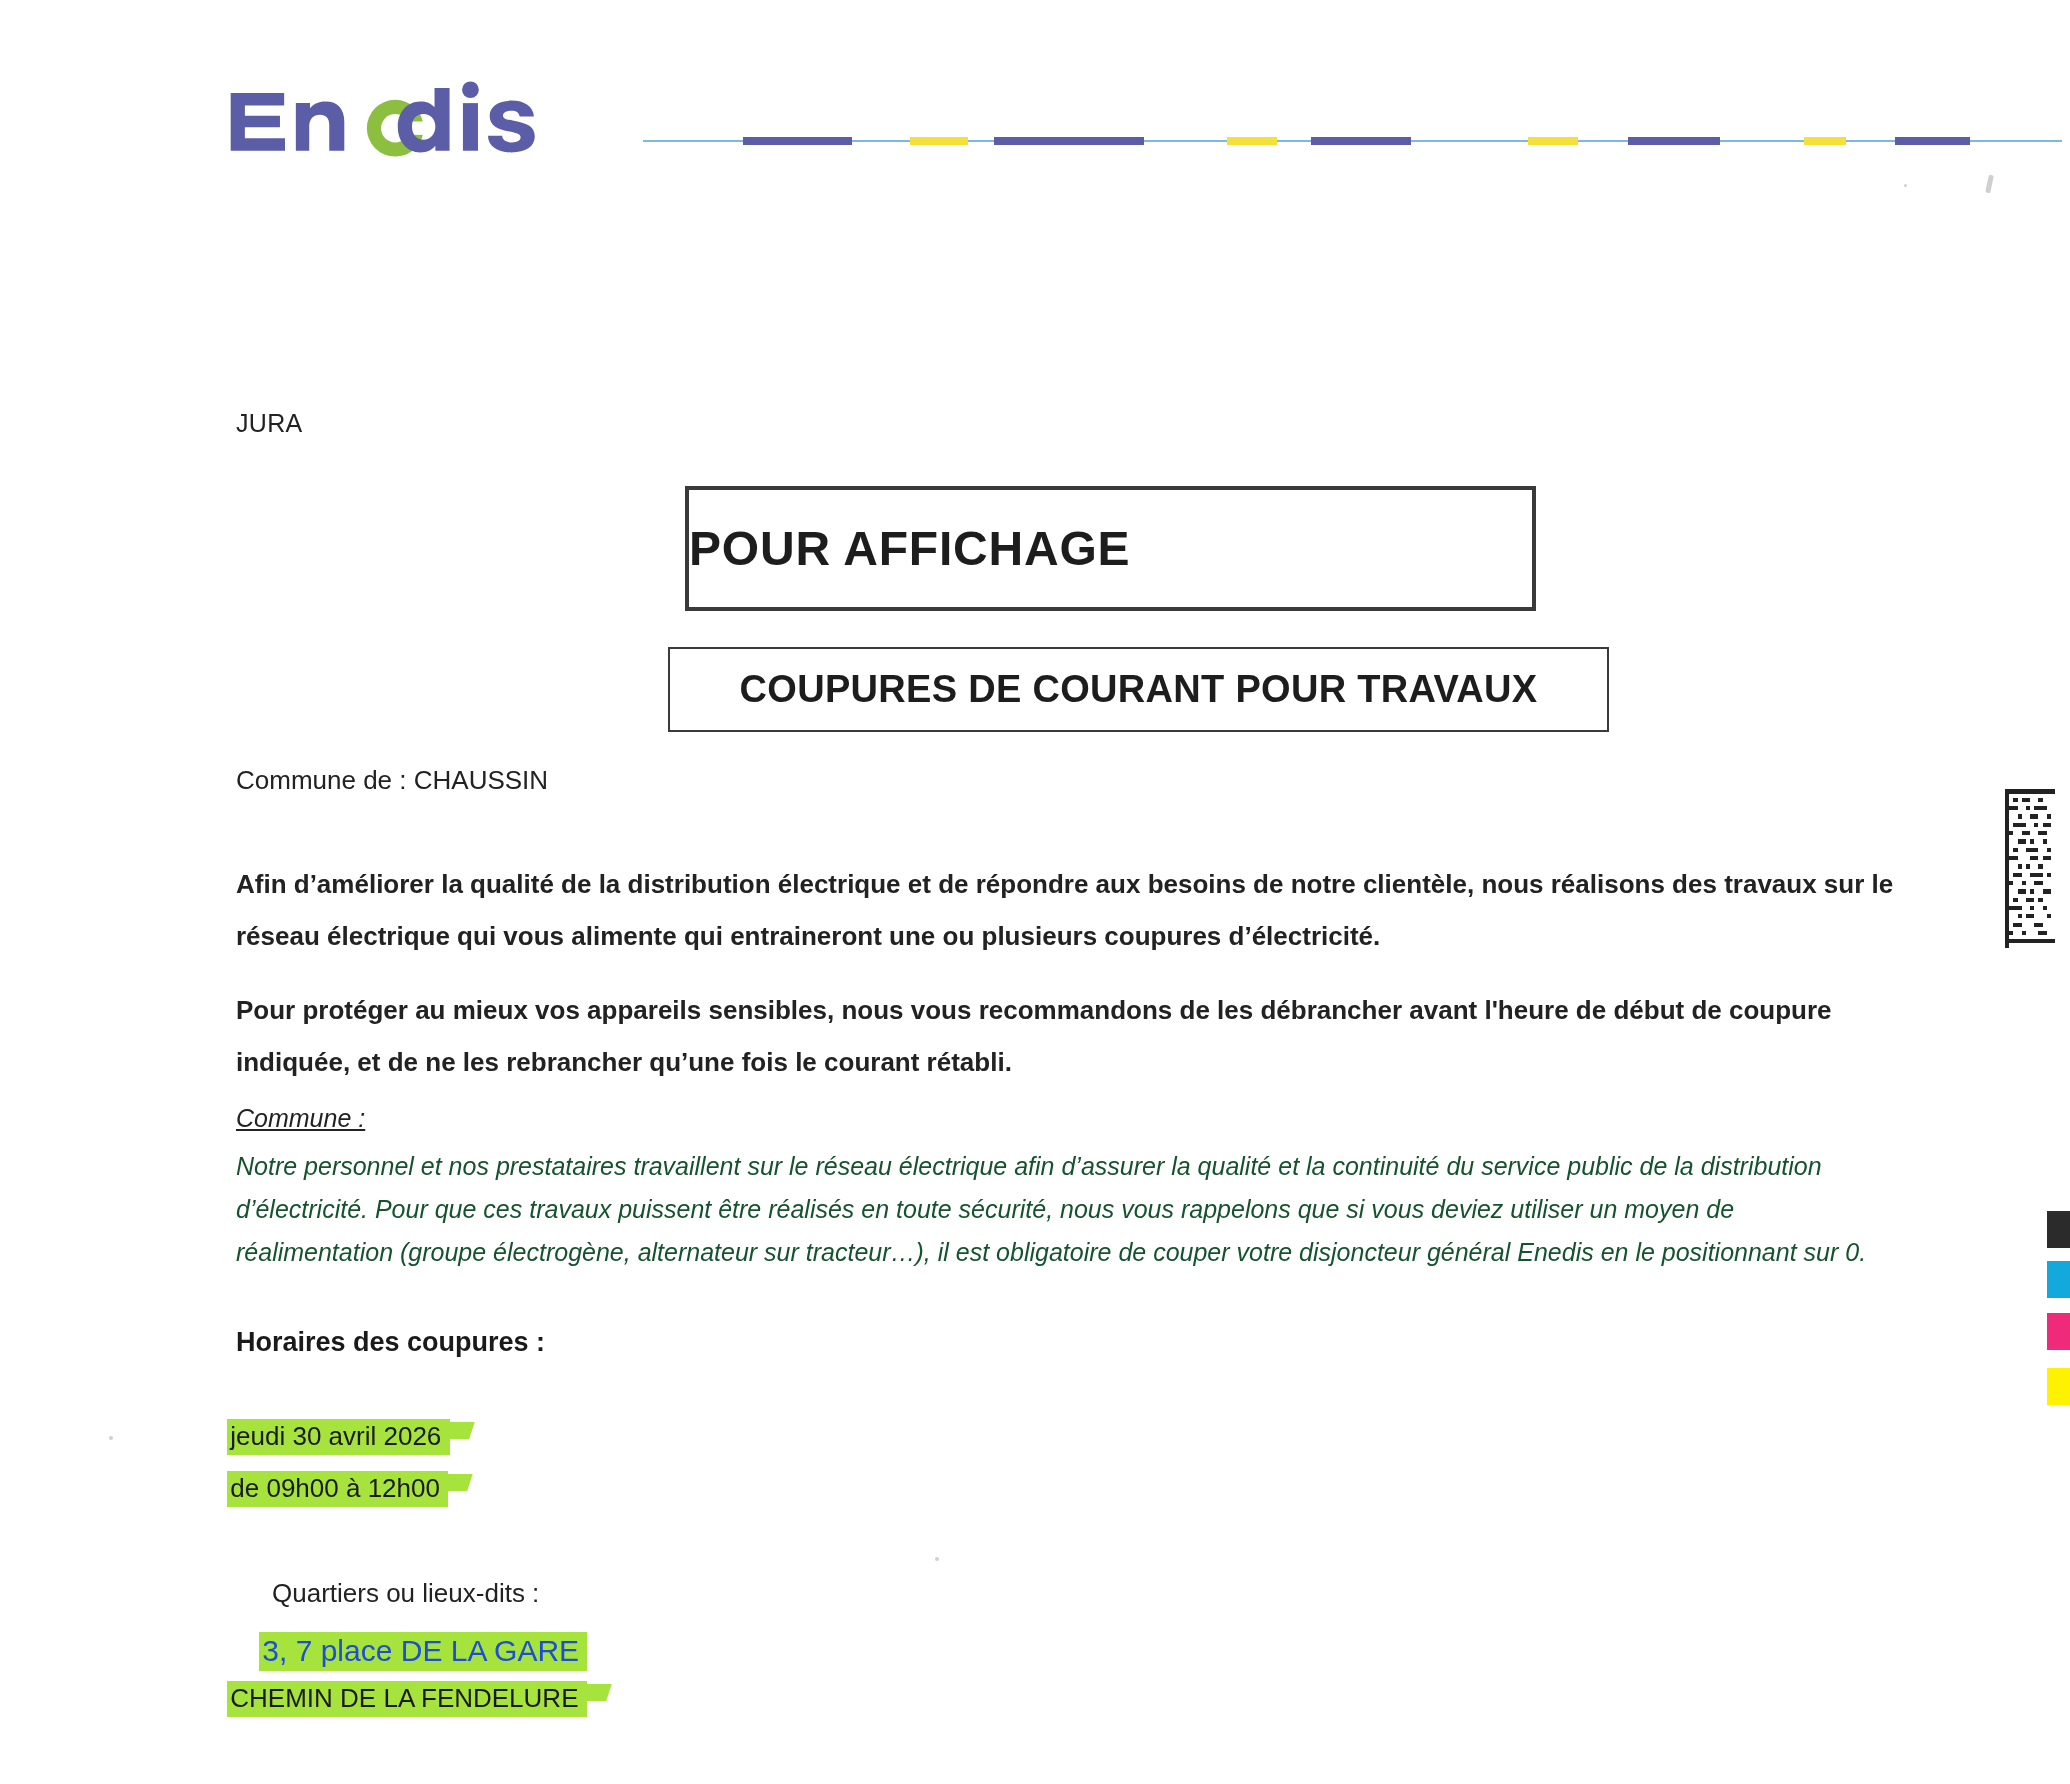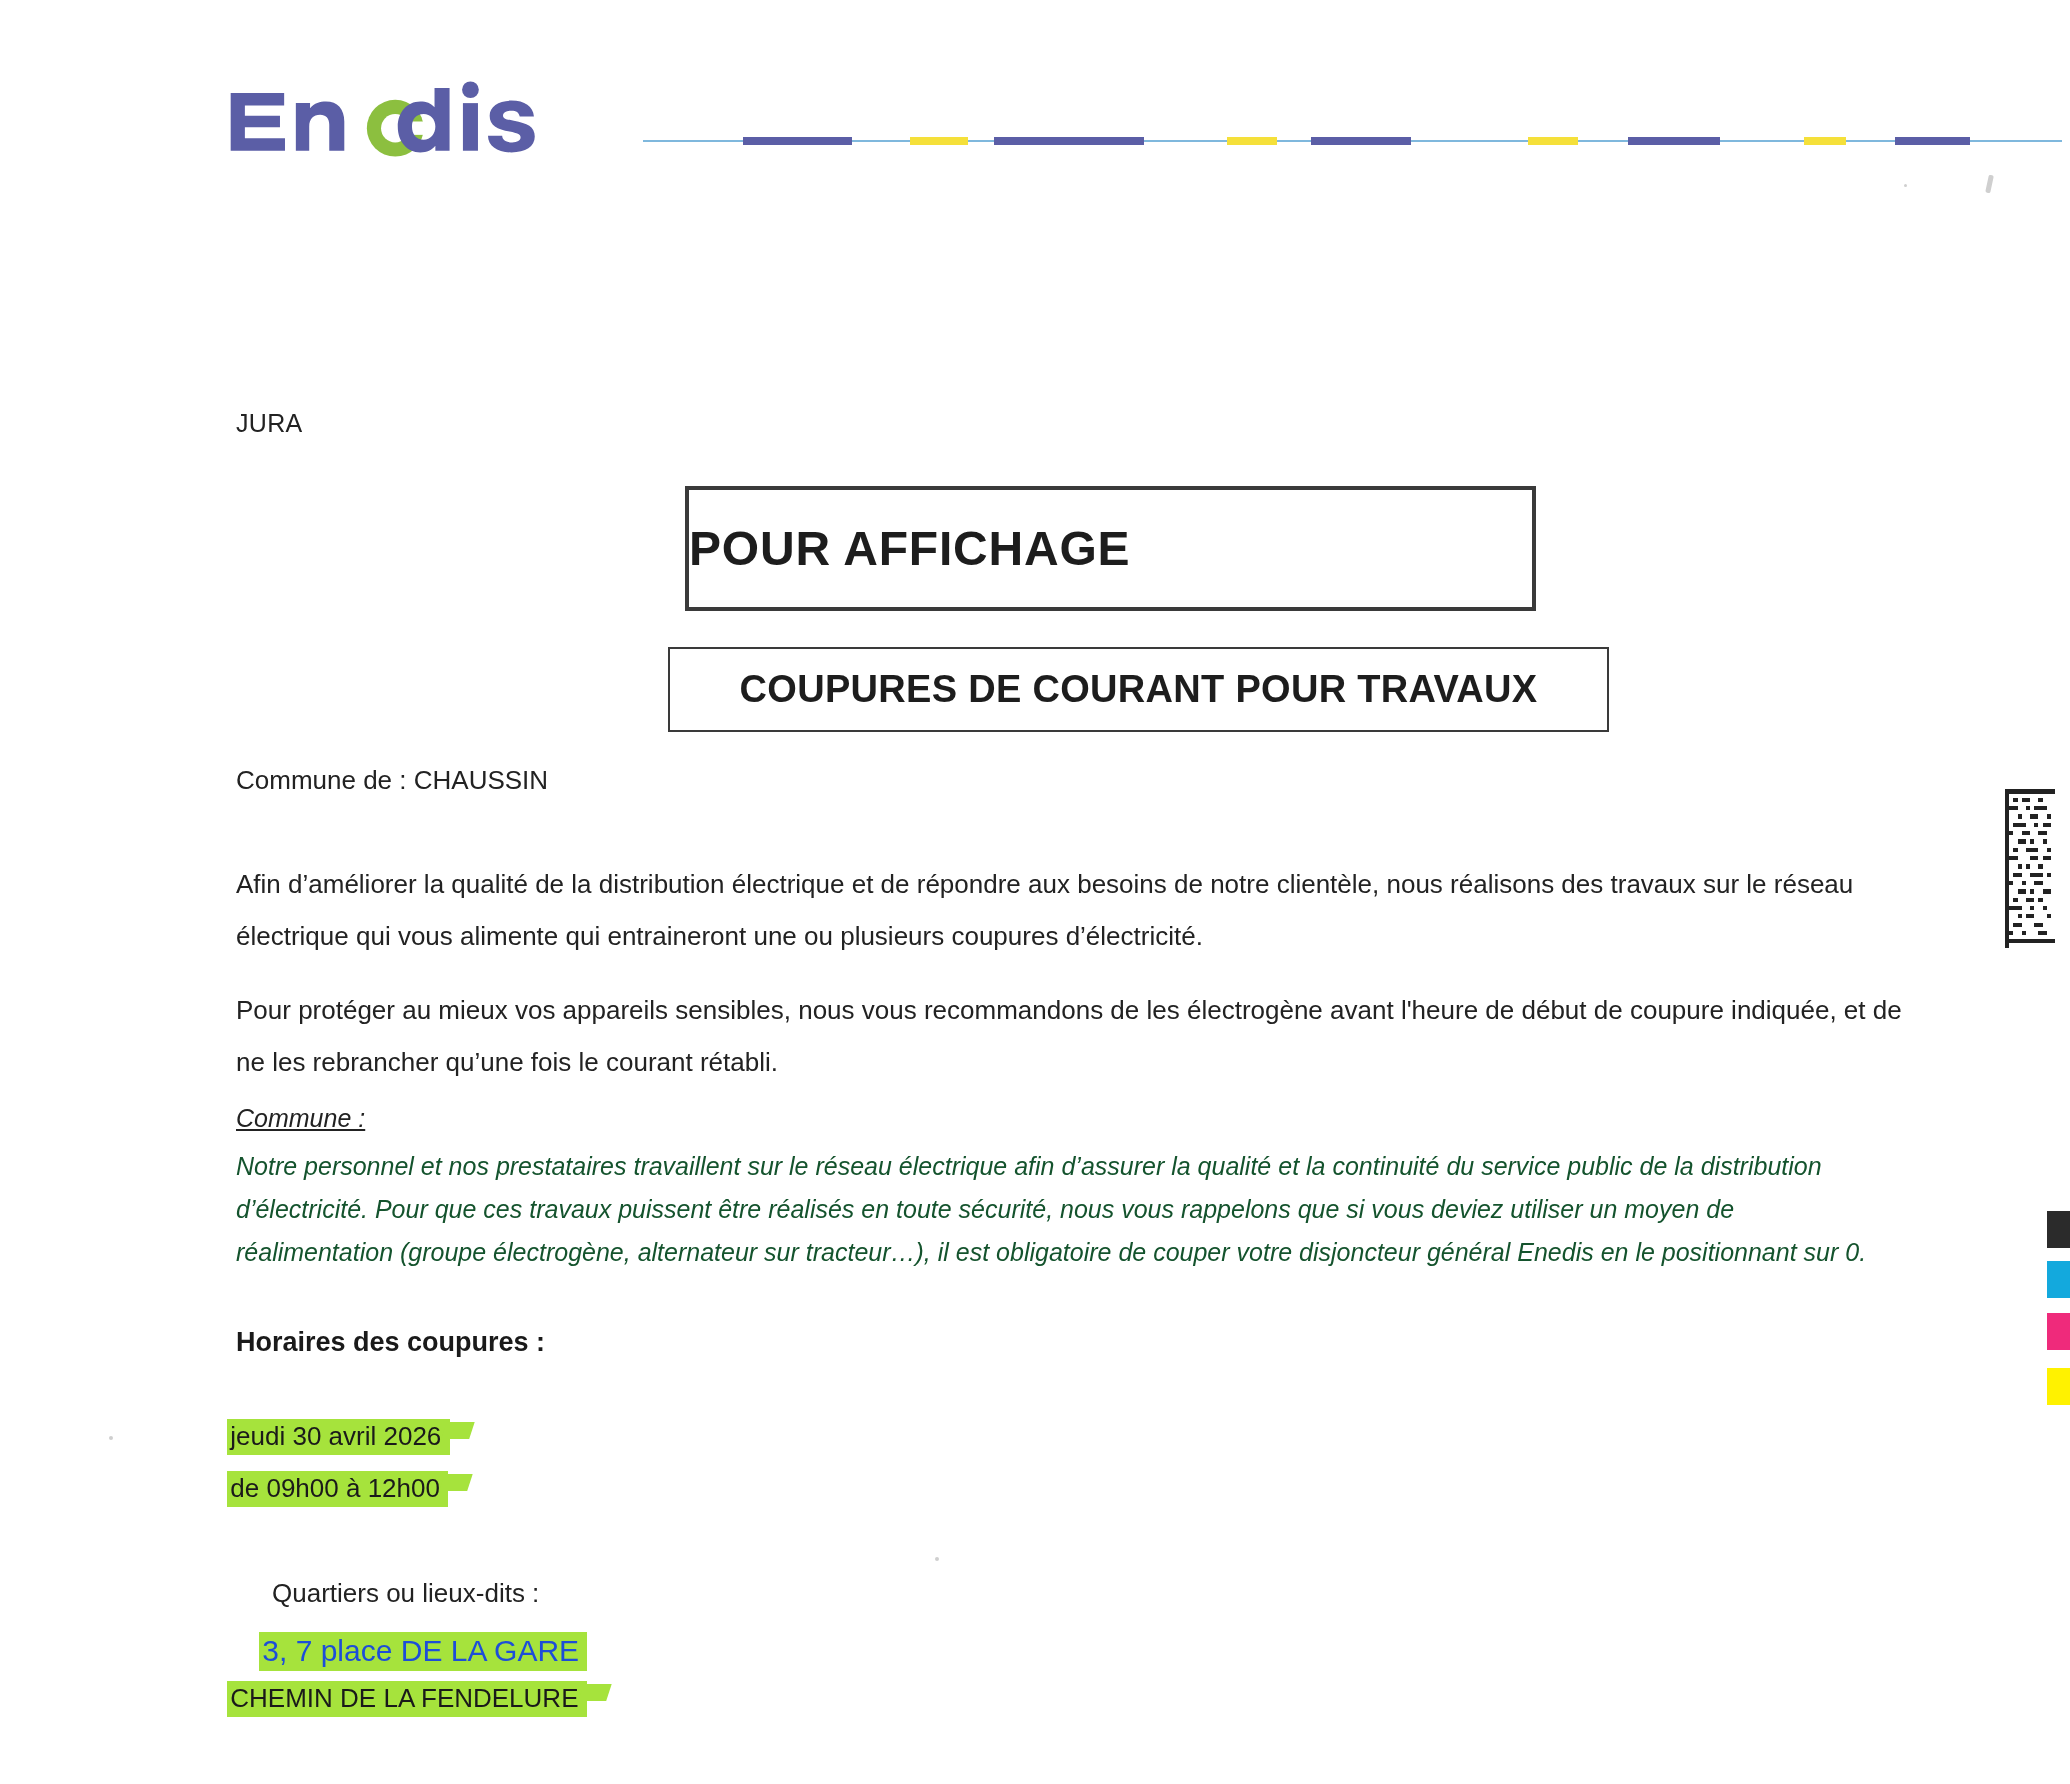--- a/index.html
+++ b/index.html
@@ -116,20 +116,21 @@
     color: #222;
   }
 
   .para {
     position: absolute;
     left: 236px;
     width: 1678px;
     font-size: 26px;
     line-height: 52px;
     color: #222;
+    font-weight: bold;
   }
   .para.p1 { top: 858px; }
   .para.p2 { top: 984px; }
 
   .rappel-title {
     position: absolute;
     left: 236px;
     top: 1104px;
     font-size: 25px;
     font-style: italic;
@@ -291,21 +292,21 @@
     <span>POUR AFFICHAGE</span>
   </div>
 
   <div class="subtitle-box">
     <span>COUPURES DE COURANT POUR TRAVAUX</span>
   </div>
 
   <div class="commune">Commune de : CHAUSSIN</div>
 
   <div class="para p1">Afin d’améliorer la qualité de la distribution électrique et de répondre aux besoins de notre clientèle, nous réalisons des travaux sur le réseau électrique qui vous alimente qui entraineront une ou plusieurs coupures d’électricité.</div>
-  <div class="para p2">Pour protéger au mieux vos appareils sensibles, nous vous recommandons de les électrogène avant l'heure de début de coupure indiquée, et de ne les rebrancher qu’une fois le courant rétabli.</div>
+  <div class="para p2">Pour protéger au mieux vos appareils sensibles, nous vous recommandons de les débrancher avant l'heure de début de coupure indiquée, et de ne les rebrancher qu’une fois le courant rétabli.</div>
 
   <div class="rappel-title">Commune :</div>
   <div class="rappel-body">Notre personnel et nos prestataires travaillent sur le réseau électrique afin d’assurer la qualité et la continuité du service public de la distribution d’électricité. Pour que ces travaux puissent être réalisés en toute sécurité, nous vous rappelons que si vous deviez utiliser un moyen de réalimentation (groupe électrogène, alternateur sur tracteur…), il est obligatoire de couper votre disjoncteur général Enedis en le positionnant sur 0.</div>
 
   <div class="horaires-label">Horaires des coupures :</div>
 
   <div class="date-line">
     <span class="hl skew">jeudi 30 avril 2026</span>
   </div>
   <div class="time-line">

